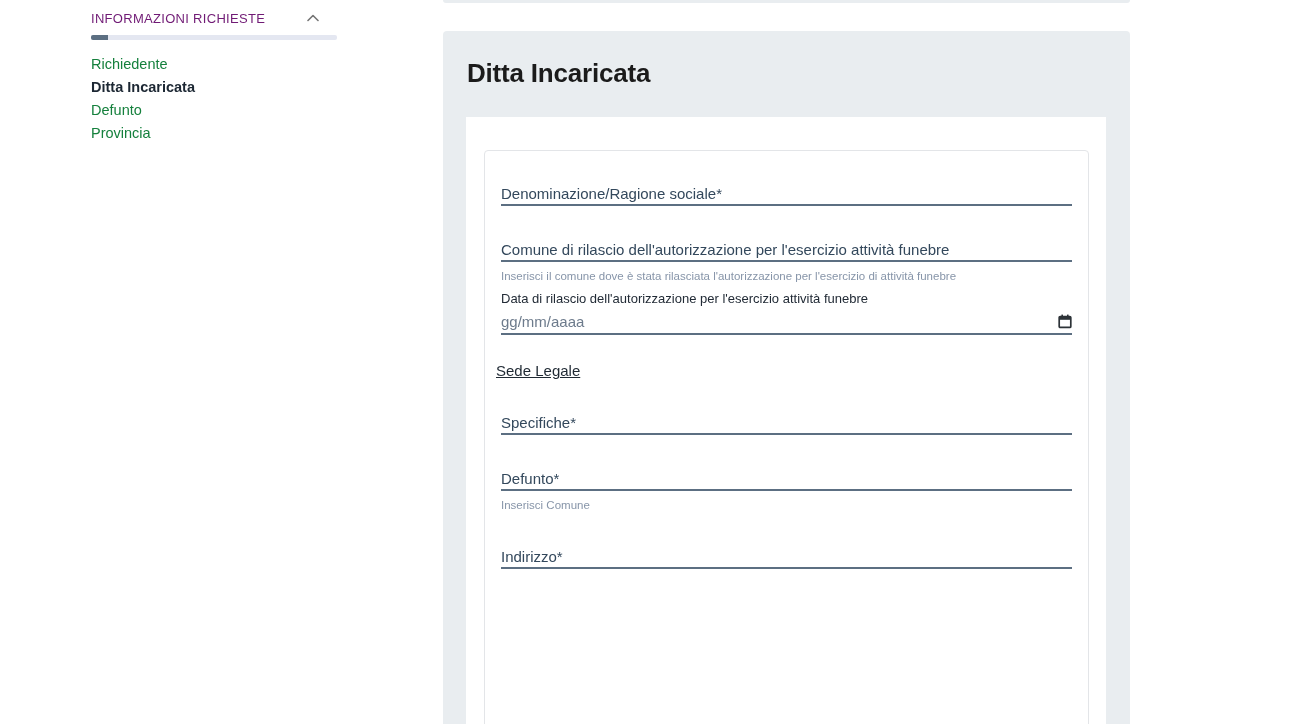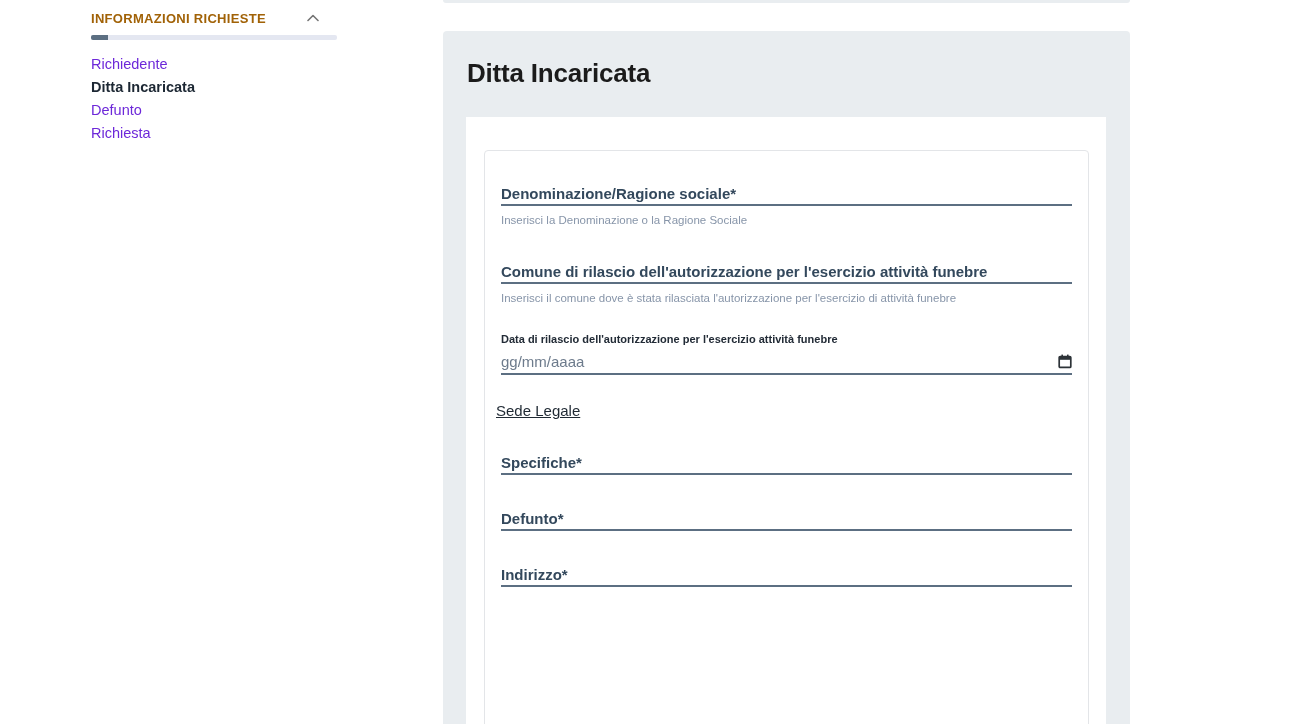--- a/index.html
+++ b/index.html
@@ -6,52 +6,52 @@
   body {
     width:1300px; height:724px; position:relative; overflow:hidden;
     background:#ffffff;
     font-family:"Liberation Sans", sans-serif;
     -webkit-font-smoothing:antialiased;
   }
 
   
   .sidebar { position:absolute; left:91px; top:10px; width:246px; }
   .sidebar-header { display:flex; justify-content:space-between; align-items:center; height:16px; cursor:pointer; }
-  .sidebar-title { font-size:13px; font-weight:700; letter-spacing:.3px; color:#a16207; }
+  .sidebar-title { font-size:13px; font-weight:400; letter-spacing:.3px; color:#701a75; }
   .chevron { display:flex; align-items:center; padding-right:18px; }
   .progress { margin-top:9px; height:5px; background:#e4e7f1; border-radius:2px; overflow:hidden; }
   .progress-fill { height:100%; background:#5c6f82; }
   .steps { margin-top:13px; }
-  .step { height:23px; line-height:23px; font-size:14.5px; color:#6d28d9; cursor:pointer; }
+  .step { height:23px; line-height:23px; font-size:14.5px; color:#15803d; cursor:pointer; }
   .step.active { color:#1c2733; font-weight:700; }
 
   
   .top-strip { position:absolute; left:443px; top:0; width:687px; height:3px;
     background:#e9edf0; border-radius:0 0 4px 4px; }
   .card { position:absolute; left:443px; top:31px; width:687px; height:693px;
     background:#e9edf0; border-radius:4px 4px 0 0; }
   .card-title { position:absolute; left:24px; top:27px; margin:0;
     font-size:26px; font-weight:700; color:#1b1b1b; letter-spacing:-0.2px; }
   .panel { position:absolute; left:23px; top:86px; width:640px; height:607px;
     background:#ffffff; overflow:hidden; }
   .fieldset { position:absolute; left:18px; top:33px; width:605px; height:660px;
     border:1px solid #e3e5e8; border-radius:4px; box-sizing:border-box;
     padding:33px 16px 0 16px; background:#ffffff; }
 
   
   .group { margin-bottom:34px; }
-  .group.tight { margin-bottom:26px; }
-  .flabel { display:block; font-size:15px; font-weight:700; color:#33485c; line-height:20px; }
+  .group.tight { margin-bottom:8px; }
+  .flabel { display:block; font-size:15px; font-weight:400; color:#33485c; line-height:20px; }
   .line-input { display:block; width:100%; height:0; padding:0; margin:0;
     border:none; border-bottom:2px solid #5c6f82; background:transparent;
     font-family:inherit; font-size:15px; color:#333; outline:none; box-sizing:content-box; }
   .fhelper { margin-top:7px; font-size:11.5px; line-height:15px; color:#8795a9; min-height:15px; }
 
   .date-group { margin-bottom:26px; }
-  .dlabel { display:block; font-size:11px; font-weight:700; color:#222b36; line-height:14px; }
+  .dlabel { display:block; font-size:13px; font-weight:400; color:#222b36; line-height:14px; }
   .date-row { display:flex; align-items:center; justify-content:space-between;
     margin-top:3px; height:24px; border-bottom:2px solid #5c6f82; }
   .date-input { flex:1; border:none; outline:none; background:transparent; padding:0;
     font-family:inherit; font-size:15px; color:#333; }
   .date-input::placeholder { color:#6d7b8c; opacity:1; }
   .cal { display:flex; align-items:center; cursor:pointer; padding-left:8px; }
 
   .subheading { font-size:15px; line-height:20px; color:#1f2933; margin:0 0 32px -5px;text-decoration:underline; }
 </style>
 </head>
@@ -66,36 +66,35 @@
         </svg>
     </span>
   </div>
   <div class="progress">
     <div class="progress-fill" style="width: 7%;"></div>
   </div>
   <nav class="steps">
     <div class="step">Richiedente</div>
     <div class="step active">Ditta Incaricata</div>
     <div class="step">Defunto</div>
-    <div class="step">Richiesta</div>
+    <div class="step">Provincia</div>
   </nav>
 </aside>
 
 <div class="top-strip"></div>
 
 <section class="card">
   <h1 class="card-title">Ditta Incaricata</h1>
 
   <div class="panel">
     <div class="fieldset">
 
       <div class="group">
         <label class="flabel">Denominazione/Ragione sociale*</label>
         <input class="line-input" type="text" style="">
-        <div class="fhelper">Inserisci la Denominazione o la Ragione Sociale</div>
       </div>
 
 
       <div class="group tight">
         <label class="flabel">Comune di rilascio dell'autorizzazione per l'esercizio attività funebre</label>
         <input class="line-input" type="text" style="">
         <div class="fhelper">Inserisci il comune dove è stata rilasciata l'autorizzazione per l'esercizio di attività funebre</div>
       </div>
 
       <div class="date-group">
@@ -116,20 +115,21 @@
       <div class="subheading">Sede Legale</div>
 
       <div class="group">
         <label class="flabel">Specifiche*</label>
         <input class="line-input" type="text" style="">
       </div>
 
       <div class="group">
         <label class="flabel">Defunto*</label>
         <input class="line-input" type="text" style="">
+        <div class="fhelper">Inserisci Comune</div>
       </div>
 
       <div class="group">
         <label class="flabel">Indirizzo*</label>
         <input class="line-input" type="text" style="">
         <div class="fhelper"></div>
       </div>
 
     </div>
   </div>

